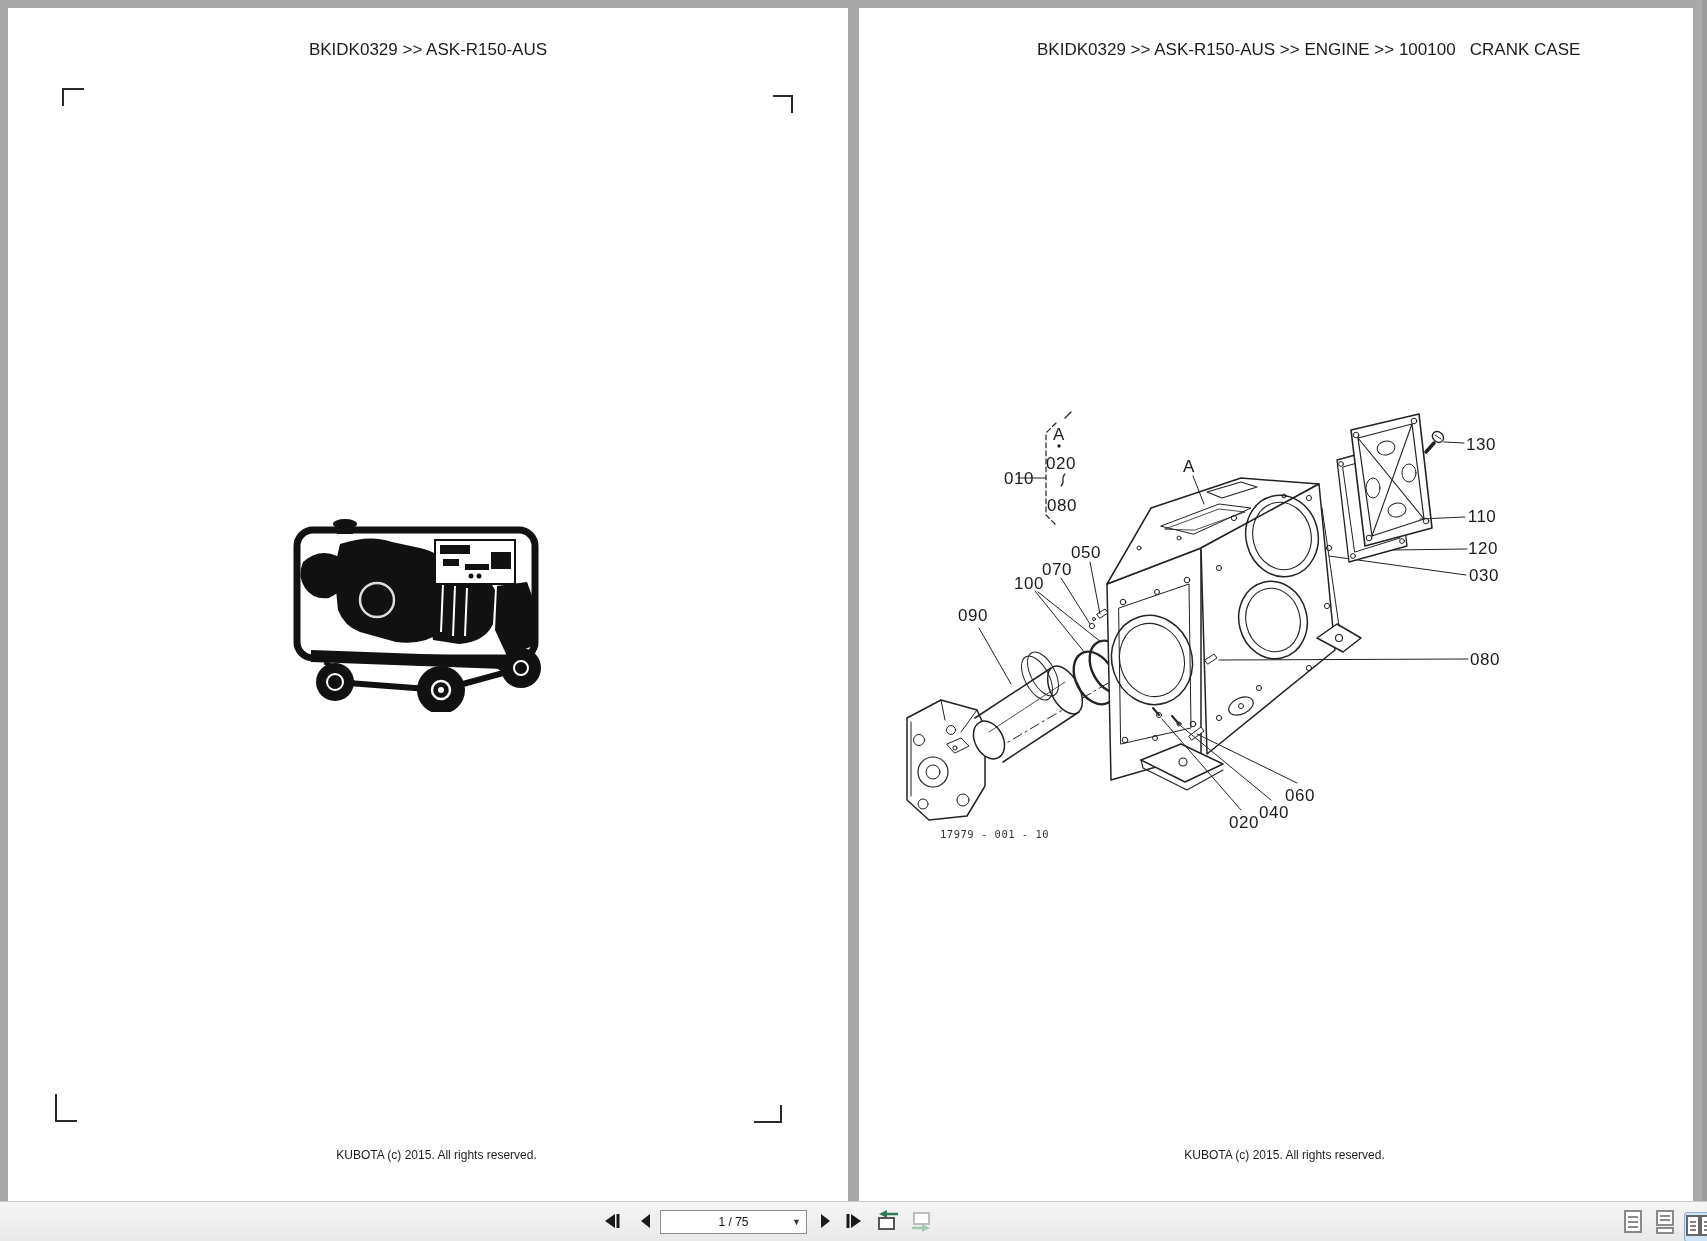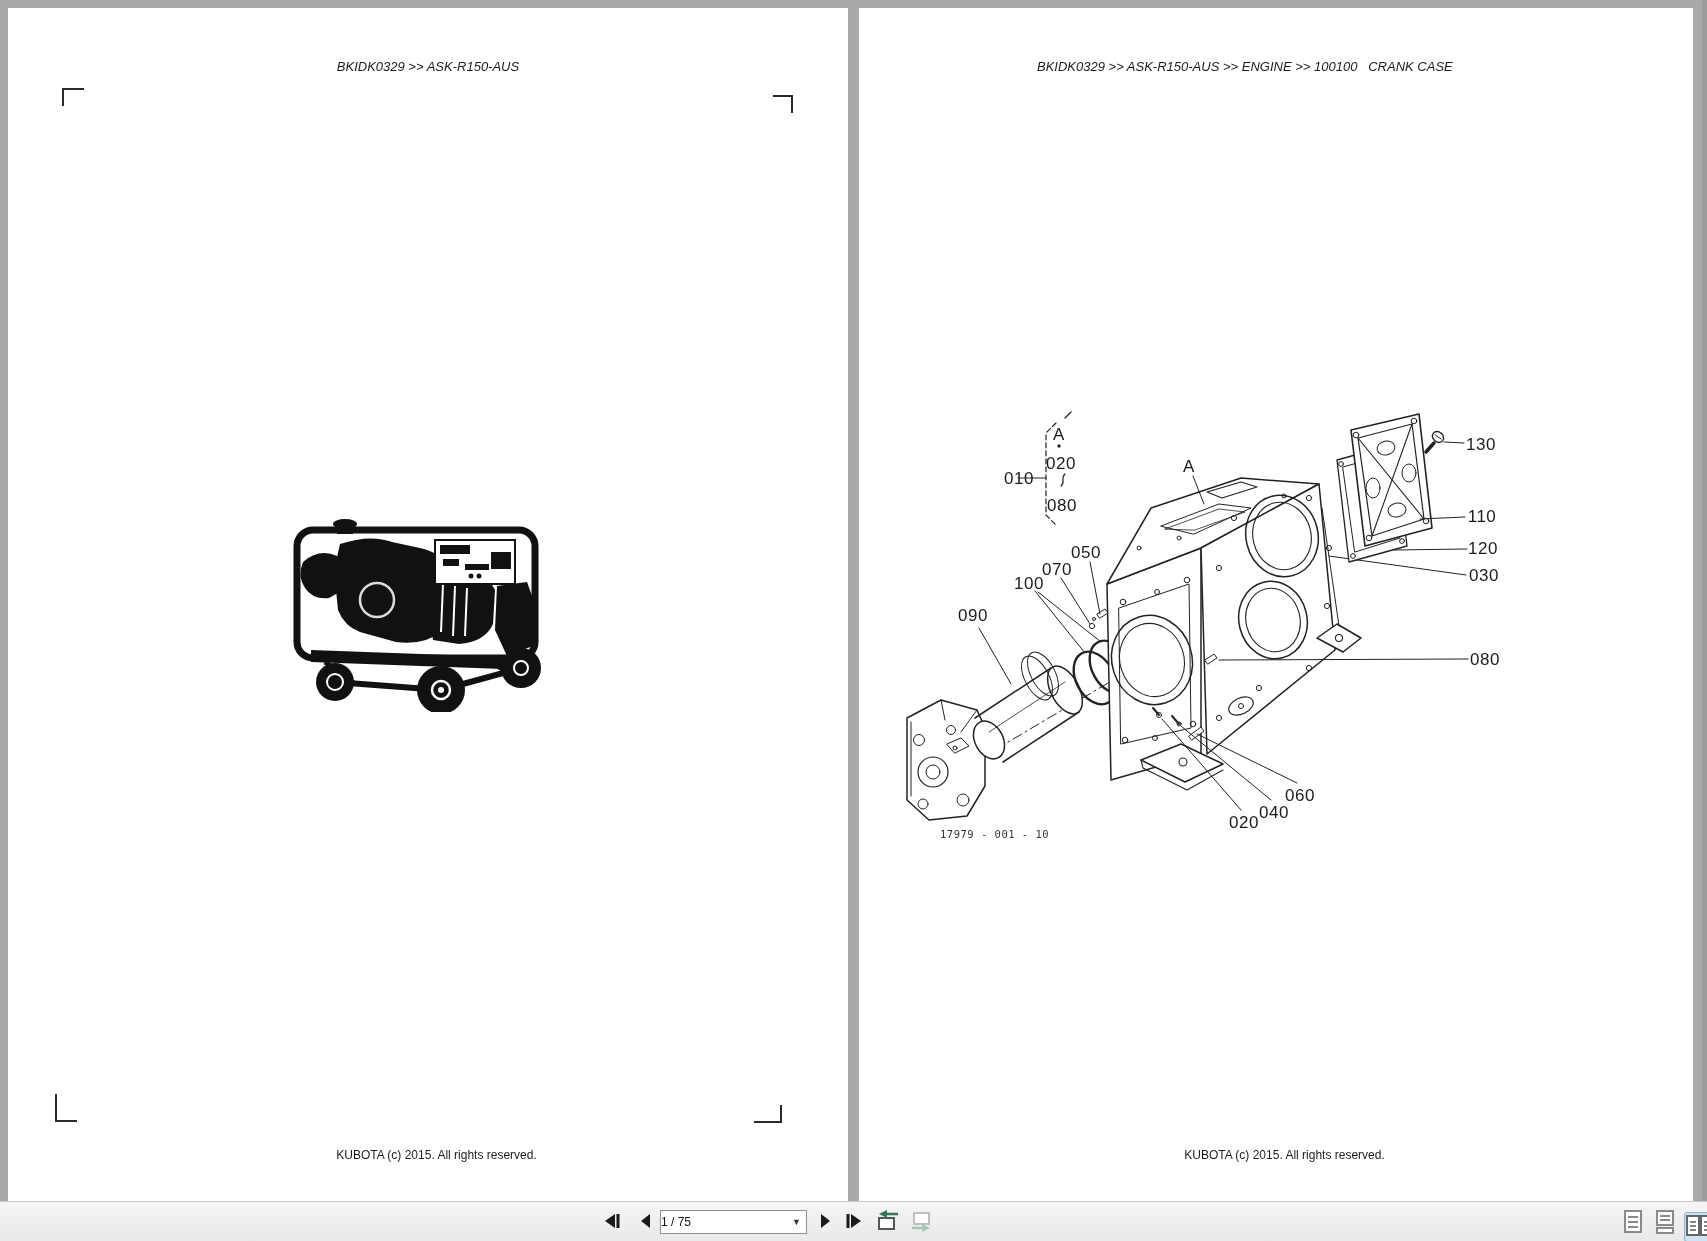--- a/index.html
+++ b/index.html
@@ -5,21 +5,21 @@
   html,body{margin:0;padding:0;}
   body{
     width:1707px;height:1241px;position:relative;overflow:hidden;
     background:#a9a9a9;
     font-family:"Liberation Sans", sans-serif;
     -webkit-font-smoothing:antialiased;
   }
   .page{position:absolute;top:8px;background:#ffffff;}
   .page-left{left:8px;width:840px;height:1194px;}
   .page-right{left:859px;width:834px;height:1194px;}
-  .hdr{position:absolute;top:51px;font-size:13px;color:#1c1c1c;white-space:pre;font-style:italic;}
+  .hdr{position:absolute;top:32px;font-size:17px;color:#1c1c1c;white-space:pre;}
   .hdr-center{left:0;right:0;text-align:center;}
   .ftr{position:absolute;top:1140px;left:17px;right:0;text-align:center;font-size:12px;color:#1c1c1c;}
   
   .crop{position:absolute;width:20px;height:16px;}
   .crop-tl{left:54px;top:80px;border-left:2px solid #2a2a2a;border-top:2px solid #2a2a2a;}
   .crop-tr{left:765px;top:87px;width:18px;border-right:2px solid #2a2a2a;border-top:2px solid #2a2a2a;}
   .crop-bl{left:47px;top:1086px;height:26px;border-left:2px solid #2a2a2a;border-bottom:2px solid #2a2a2a;}
   .crop-br{left:746px;top:1097px;width:26px;border-right:2px solid #2a2a2a;border-bottom:2px solid #2a2a2a;}
   .genimg{position:absolute;left:277px;top:504px;}
   .diagram{position:absolute;left:30px;top:380px;}
@@ -27,21 +27,21 @@
   
   .toolbar{
     position:absolute;left:0;bottom:0;width:1707px;height:39px;
     background:linear-gradient(#f5f5f5,#e9e9e9);
     border-top:1px solid #c9c9c9;
   }
   .tbtn{position:absolute;top:7px;width:26px;height:26px;background:transparent;border:none;padding:0;margin:0;cursor:pointer;}
   .pagebox{
     position:absolute;left:660px;top:8px;width:145px;height:22px;
     background:#ffffff;border:1px solid #8f8f8f;
-    font-size:12px;color:#111;text-align:left;line-height:22px;
+    font-size:12px;color:#111;text-align:center;line-height:22px;
   }
   .pagebox .caret{
     position:absolute;right:5px;top:0;font-size:9px;color:#333;line-height:22px;cursor:pointer;
   }
   .layoutbtn{position:absolute;top:8px;width:26px;height:26px;background:transparent;border:none;padding:0;margin:0;cursor:pointer;}
   .layoutbtn.selected{
     background:#cfe3f6;border:1px solid #8ab2d8;border-radius:3px;
     top:10px;height:30px;width:30px;
   }
   svg text{font-family:"Liberation Sans", sans-serif;}

